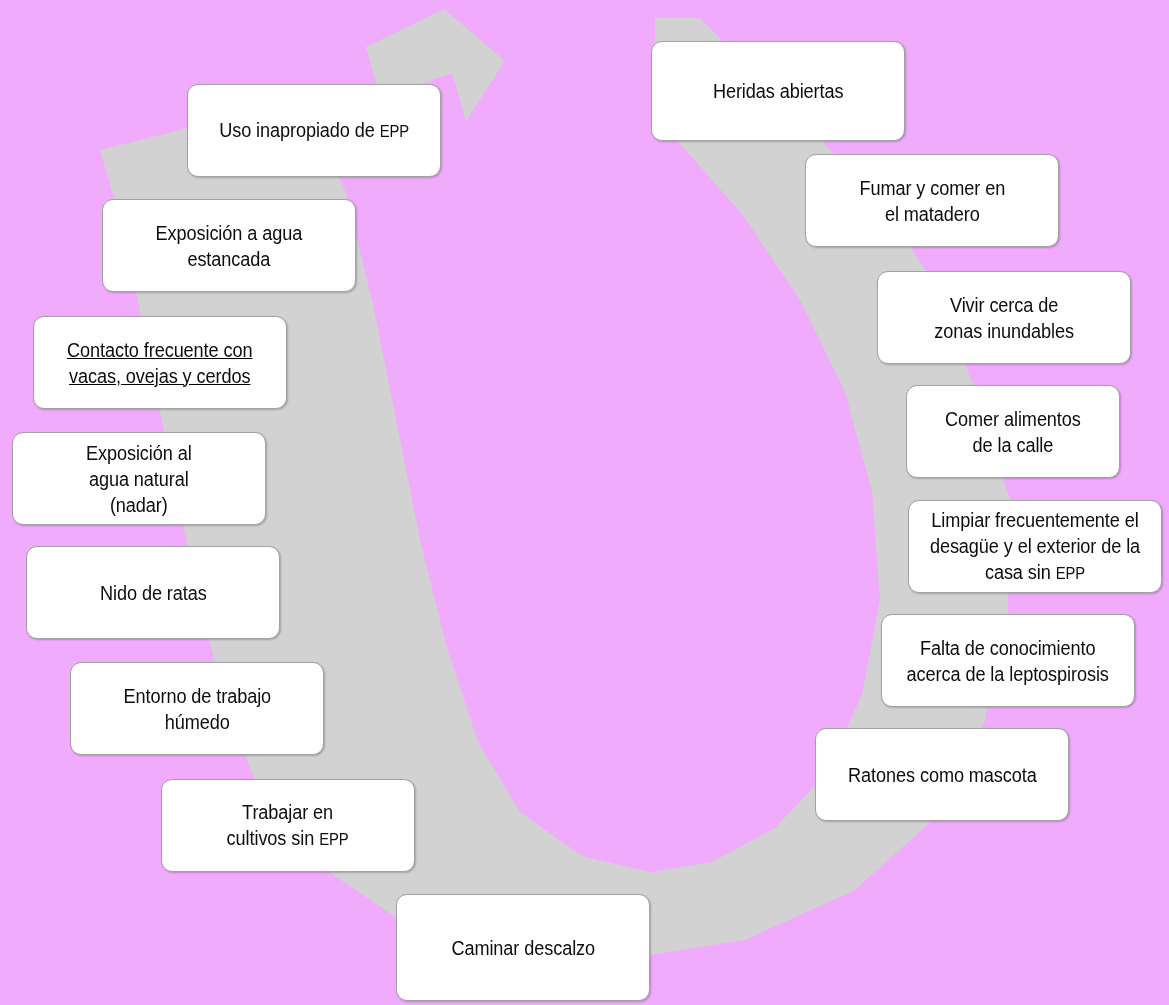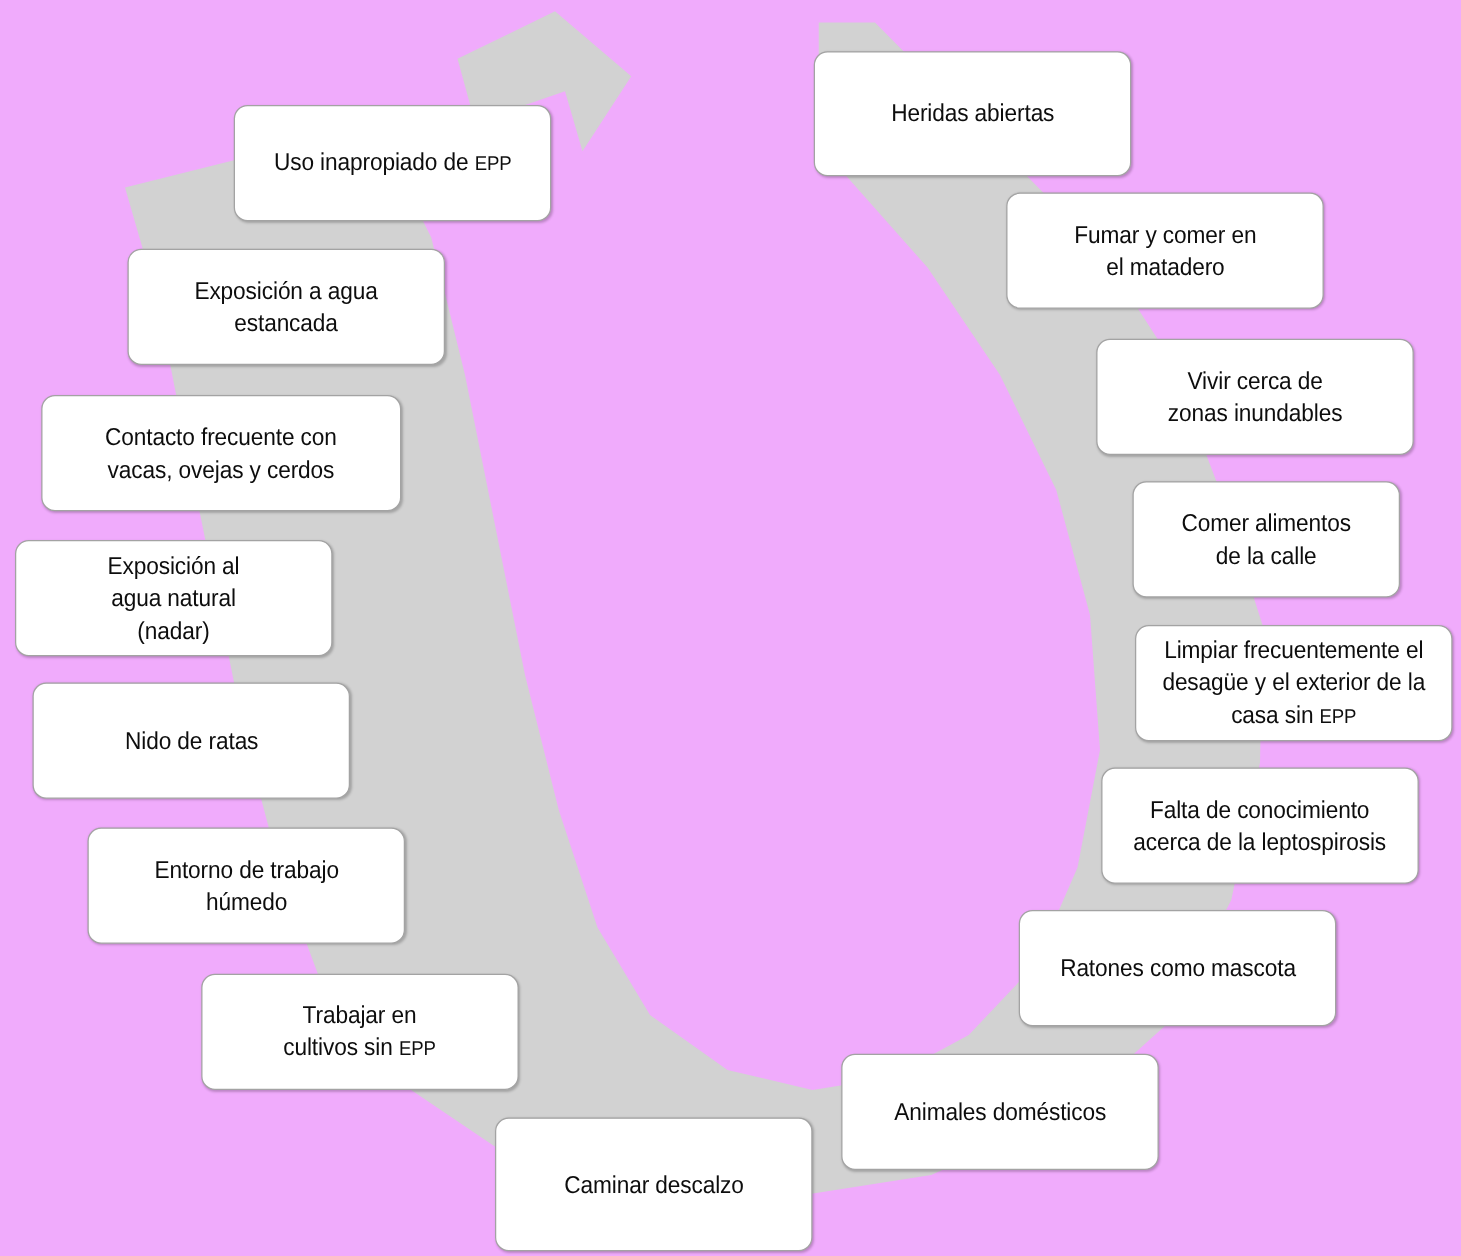--- a/index.html
+++ b/index.html
@@ -149,23 +149,20 @@
 
     <div class="node" style="left:881px; top:614px; width:254px; height:93px;text-align:center;">
       <span class="node-label">Falta de conocimiento
 acerca de la leptospirosis</span>
     </div>
 
     <div class="node" style="left:815px; top:728px; width:254px; height:93px;text-align:center;">
       <span class="node-label">Ratones como mascota</span>
     </div>
 
-    <div class="node" style="left:673px; top:843px; width:254px; height:93px;">
-      <span class="node-label">Animales domésticos</span>
-    </div>
 
     <div class="node" style="left:396px; top:894px; width:254px; height:107px;">
       <span class="node-label">Caminar descalzo</span>
     </div>
 
     <div class="node" style="left:161px; top:779px; width:254px; height:93px;">
       <span class="node-label">Trabajar en
 cultivos sin <span style="font-size: 0.82em;">EPP</span></span>
     </div>
 
@@ -177,21 +174,21 @@
       <span class="node-label">Entorno de trabajo
 húmedo</span>
     </div>
 
     <div class="node" style="left:12px; top:432px; width:254px; height:93px;">
       <span class="node-label">Exposición al
 agua natural
 (nadar)</span>
     </div>
 
-    <div class="node" style="left:33px; top:316px; width:288px; height:93px;">
+    <div class="node" style="left:33px; top:316px; width:254px; height:93px;text-decoration:underline;">
       <span class="node-label">Contacto frecuente con
 vacas, ovejas y cerdos</span>
     </div>
 
     <div class="node" style="left:83px; top:199px; width:254px; height:93px;margin-left:19px;">
       <span class="node-label">Exposición a agua
 estancada</span>
     </div>
 
     <div class="node" style="left:187px; top:84px; width:254px; height:93px;">

